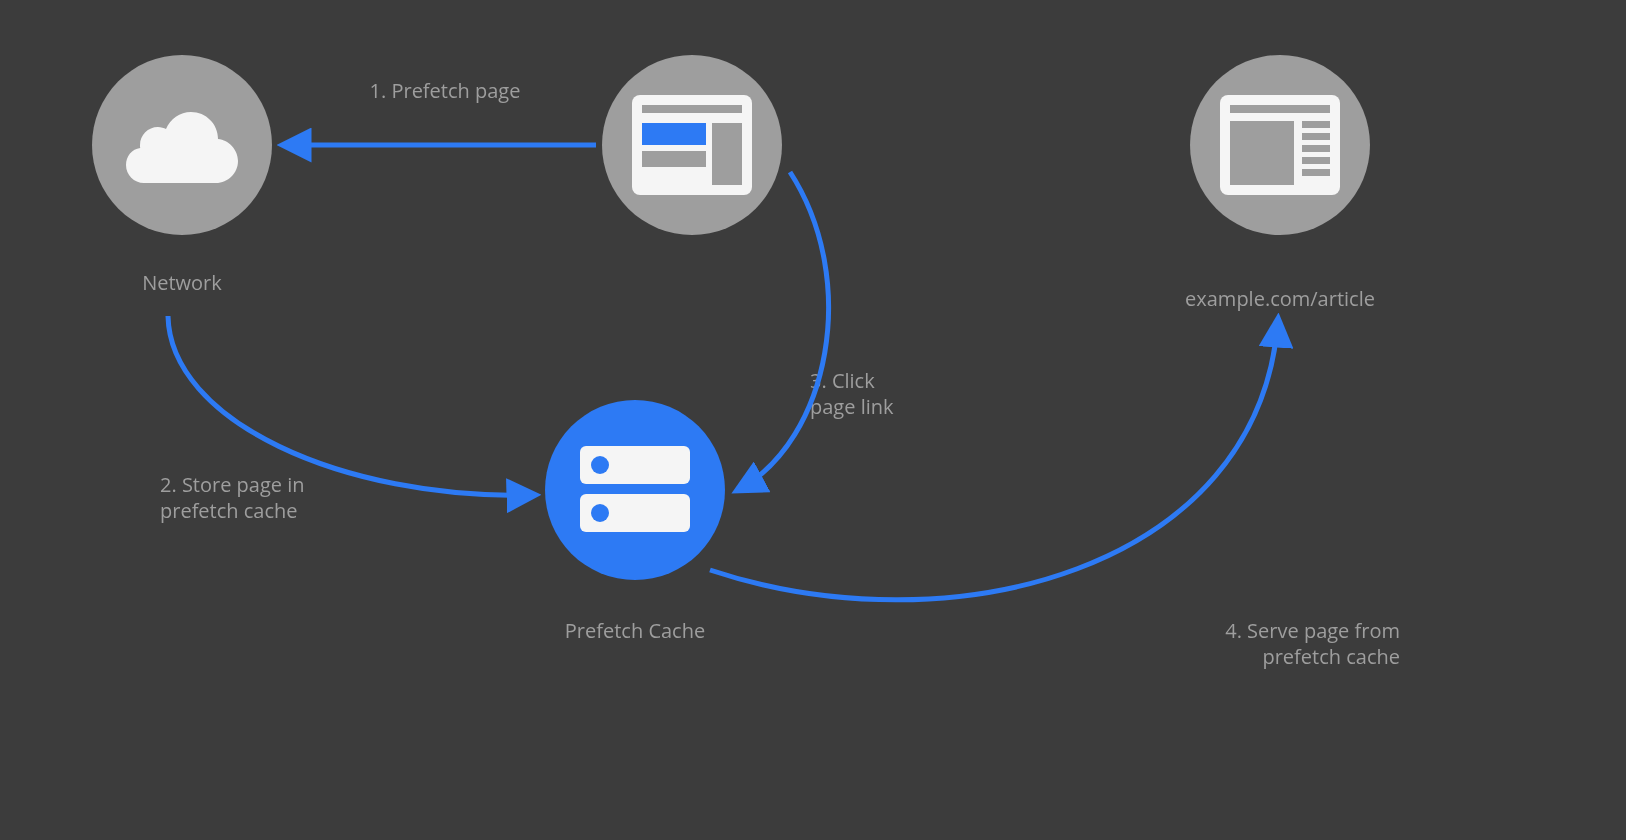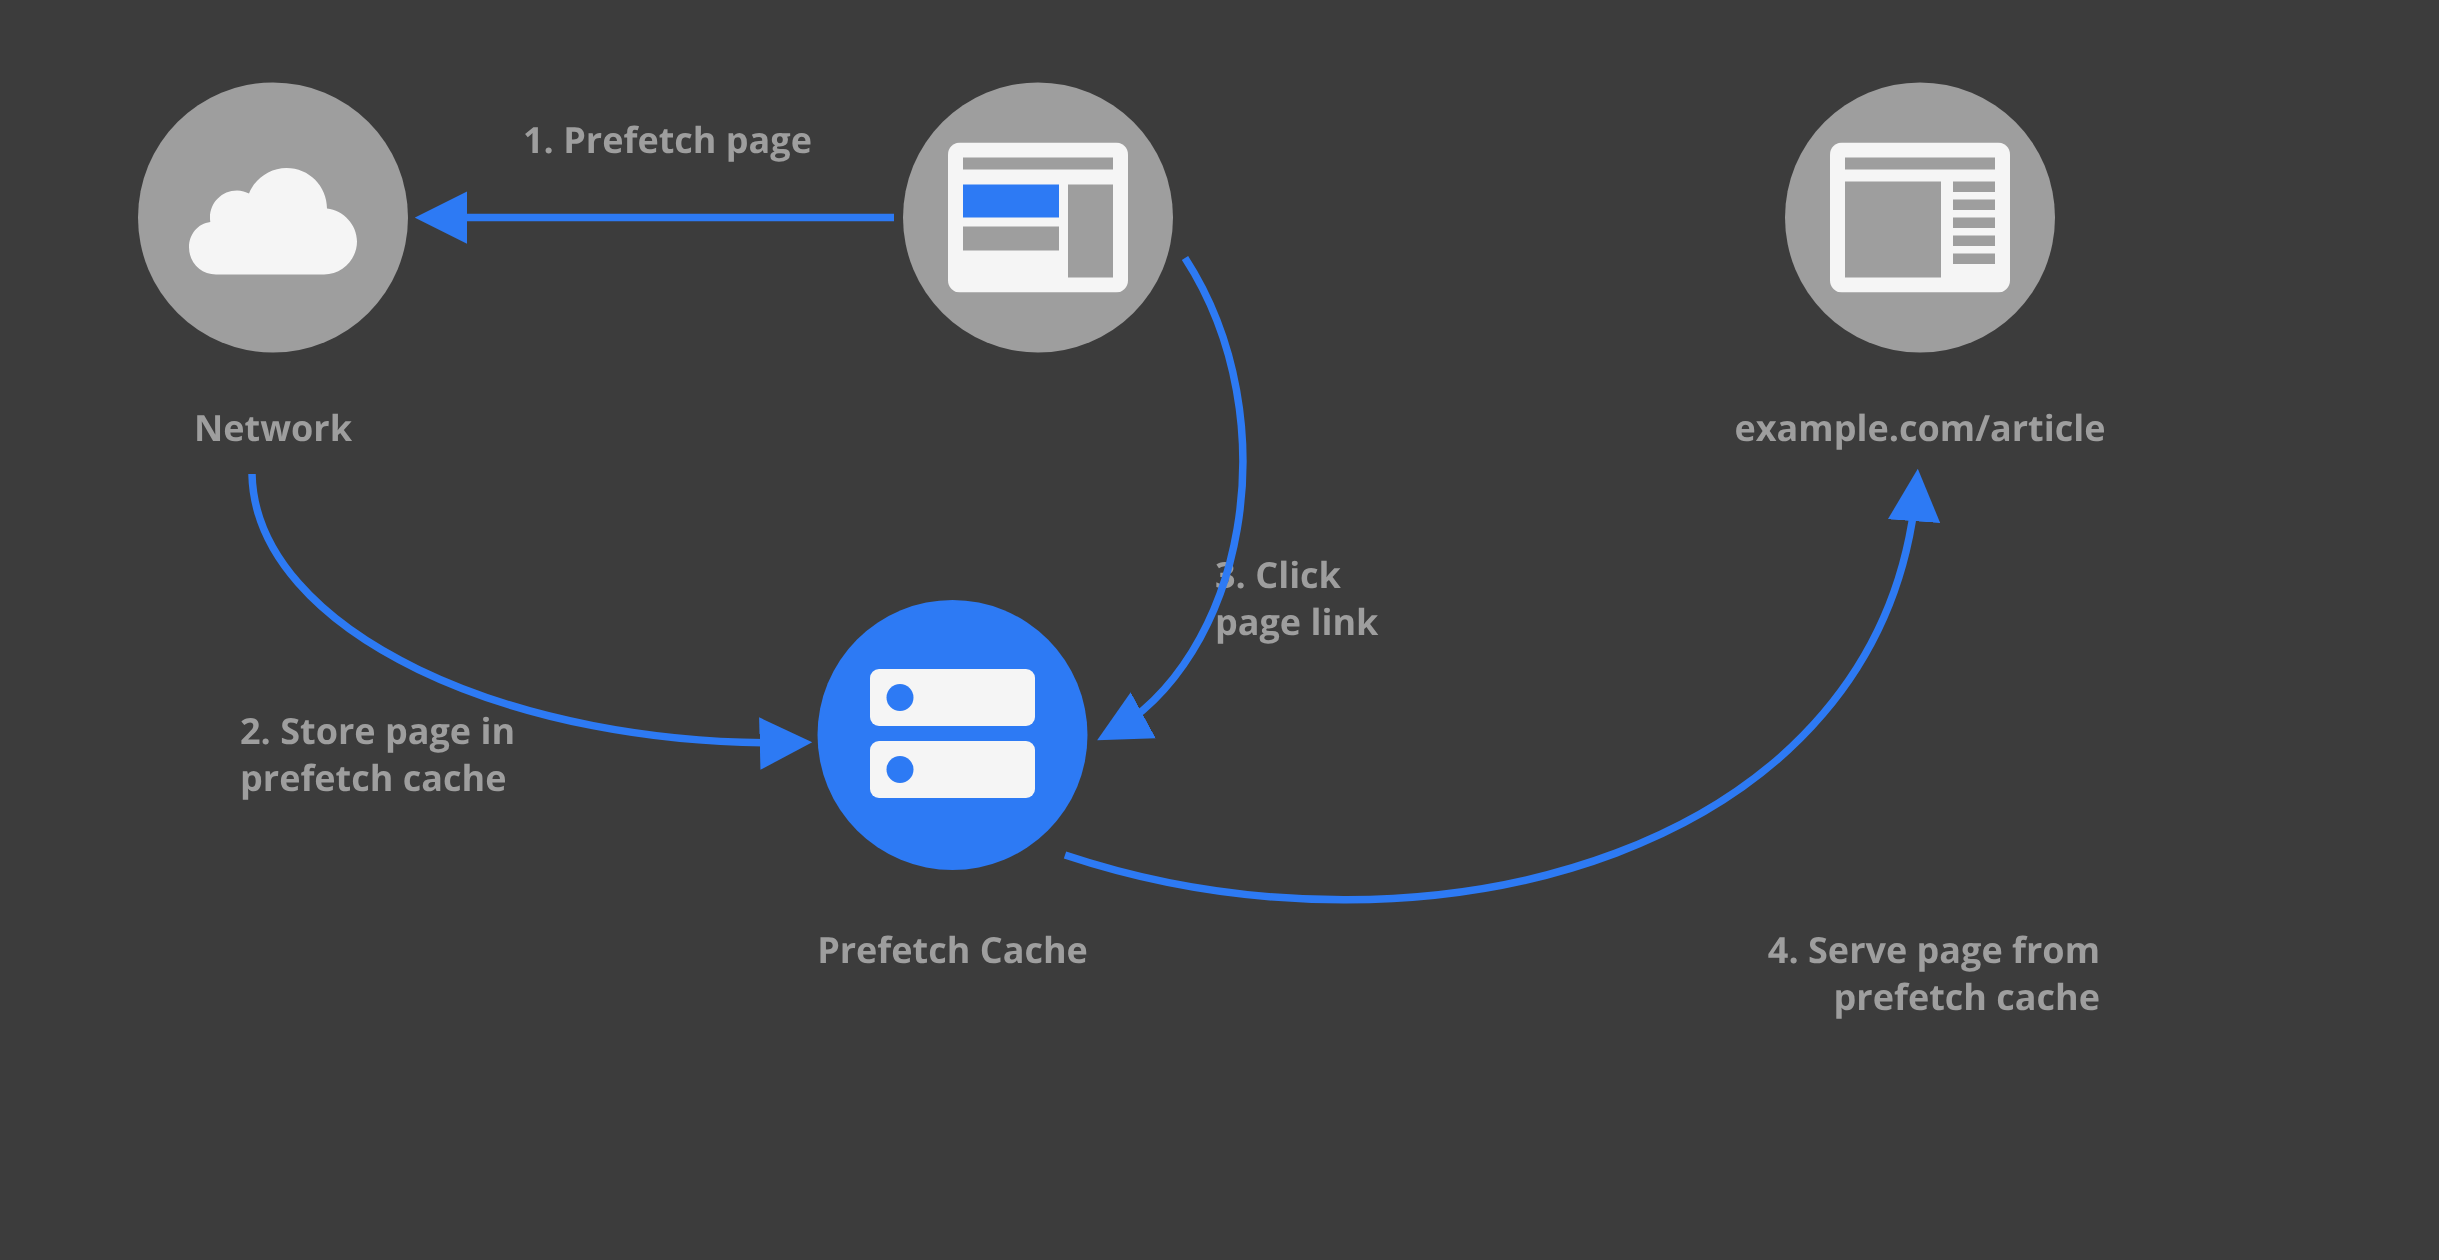--- a/index.html
+++ b/index.html
@@ -21,22 +21,22 @@
     position: absolute;
     border-radius: 50%;
     display: flex;
     align-items: center;
     justify-content: center;
   }
   .node.gray { background: #9e9e9e; }
   .node.blue { background: #2d7af4; }
   .caption {
     position: absolute;
-    font-size: 24px;
-    font-weight: 700;
+    font-size: 20px;
+    font-weight: 400;
     text-align: center;
     line-height: 1.3;
     white-space: pre-line;
   }
   svg.overlay {
     position: absolute;
     left: 0; top: 0;
     width: 1626px;
     height: 840px;
     pointer-events: none;
@@ -69,21 +69,21 @@
       <rect x="0" y="0" width="120" height="100" rx="8" fill="#f5f5f5"></rect>
       <rect x="10" y="10" width="100" height="8" fill="#9e9e9e"></rect>
       <rect x="10" y="26" width="64" height="64" fill="#9e9e9e"></rect>
       <rect x="82" y="26" width="28" height="7" fill="#9e9e9e"></rect>
       <rect x="82" y="38" width="28" height="7" fill="#9e9e9e"></rect>
       <rect x="82" y="50" width="28" height="7" fill="#9e9e9e"></rect>
       <rect x="82" y="62" width="28" height="7" fill="#9e9e9e"></rect>
       <rect x="82" y="74" width="28" height="7" fill="#9e9e9e"></rect>
     </svg>
   </div>
-  <div class="caption" style="left:1080px; top:270px; width:400px;">example.com/article</div>
+  <div class="caption" style="left:1080px; top:286px; width:400px;">example.com/article</div>
 
   <div class="node blue" style="left:545px; top:400px; width:180px; height:180px;">
     <svg width="110" height="100" viewBox="0 0 110 100">
       <rect x="0" y="6" width="110" height="38" rx="6" fill="#f5f5f5"></rect>
       <circle cx="20" cy="25" r="9" fill="#2d7af4"></circle>
       <rect x="0" y="54" width="110" height="38" rx="6" fill="#f5f5f5"></rect>
       <circle cx="20" cy="73" r="9" fill="#2d7af4"></circle>
     </svg>
   </div>
   <div class="caption" style="left:500px; top:618px; width:270px;">Prefetch Cache</div>

